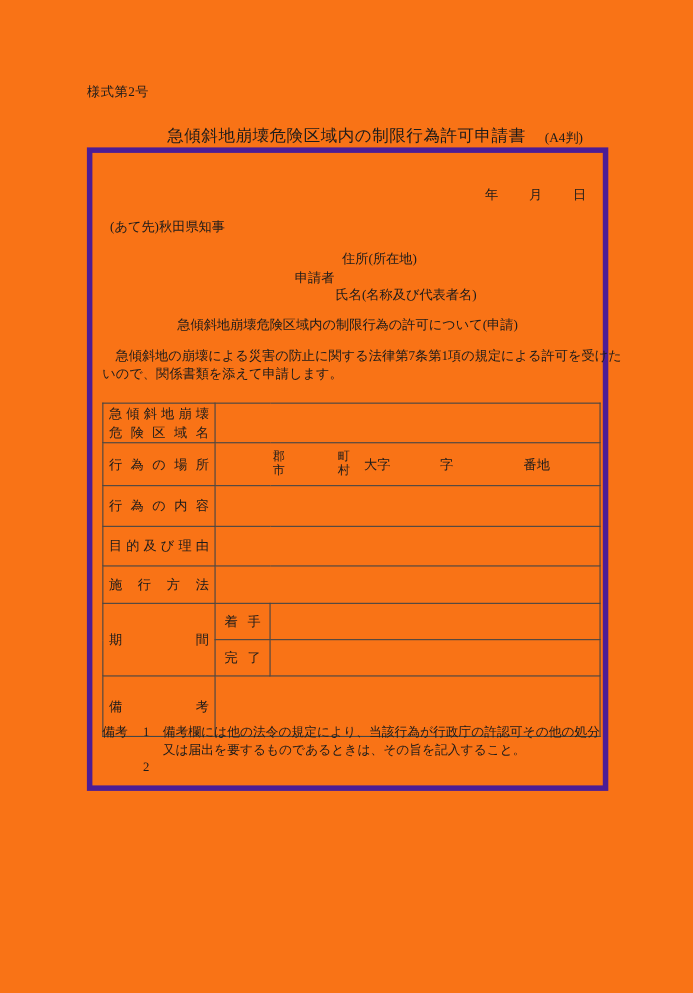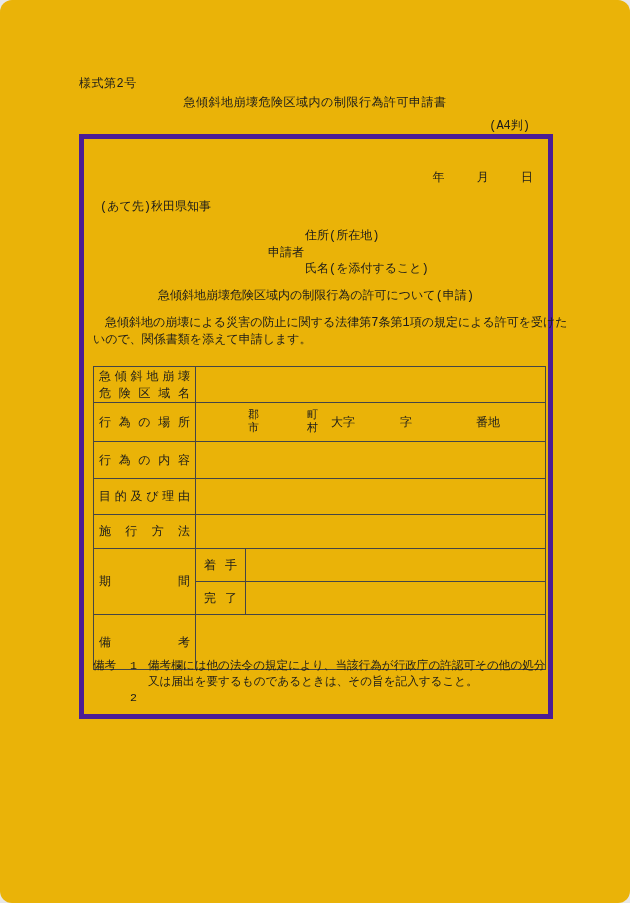--- a/index.html
+++ b/index.html
@@ -1,42 +1,41 @@
 <!DOCTYPE html>
 <html><head>
 <meta charset="utf-8">
 <style>
   * { margin:0; padding:0; box-sizing:border-box; }
   html,body { background:#e8e8e8; }
   .page {
     position:relative;
     width:630px; height:903px;
-    background:#eab308;
-    font-family:Liberation Mono, monospace;
+    background:#f97316;
+    font-family:Liberation Serif, serif;
     color:#1b1b1b;
     font-size:12px;
     overflow:hidden;
-    border-radius:12px;
   }
   .form-number { position:absolute; left:79px; top:75px; letter-spacing:.5px; }
-  .doc-title { position:absolute; left:0; top:94px; width:100%; text-align:center; font-size:12px; letter-spacing:.5px; }
+  .doc-title { position:absolute; left:0; top:114px; width:100%; text-align:center; font-size:15px; letter-spacing:.5px; }
   .paper-size { position:absolute; top:117px; right:100px;text-align:center; }
 
   .outer-box {
     position:absolute; left:79px; top:134px;
     width:474px; height:585px;
     border:5px solid #4c1d95;
   }
 
   .date-line { position:absolute; top:30px; right:15px; }
   .date-line .d { display:inline-block; }
   .date-line .d + .d { margin-left:25px; }
 
   .addressee { position:absolute; left:16px; top:59px; }
-  .addr-label { position:absolute; left:221px; top:88px; }
+  .addr-label { position:absolute; left:227px; top:88px; }
   .applicant-label { position:absolute; left:184px; top:105px; }
   .name-label { position:absolute; left:221px; top:121px; }
   .subject-line { position:absolute; left:0; top:148px; width:100%; text-align:center; }
 
   .body-par { position:absolute; left:9px; top:176px; width:458px; line-height:16.5px; }
   .body-par span { display:block; white-space:pre; }
 
   .app-table {
     position:absolute; left:9px; top:227px;
     width:452px;
@@ -83,21 +82,21 @@
 
     <div class="date-line">
       <span class="d">年</span>
       <span class="d">月</span>
       <span class="d">日</span>
     </div>
 
     <div class="addressee">(あて先)秋田県知事</div>
     <div class="addr-label">住所(所在地)</div>
     <div class="applicant-label">申請者</div>
-    <div class="name-label">氏名(を添付すること)</div>
+    <div class="name-label">氏名(名称及び代表者名)</div>
 
     <div class="subject-line">急傾斜地崩壊危険区域内の制限行為の許可について(申請)</div>
 
     <div class="body-par">
       <span>　急傾斜地の崩壊による災害の防止に関する法律第7条第1項の規定による許可を受けた</span>
       <span>いので、関係書類を添えて申請します。</span>
     </div>
 
     <table class="app-table">
       <colgroup>

